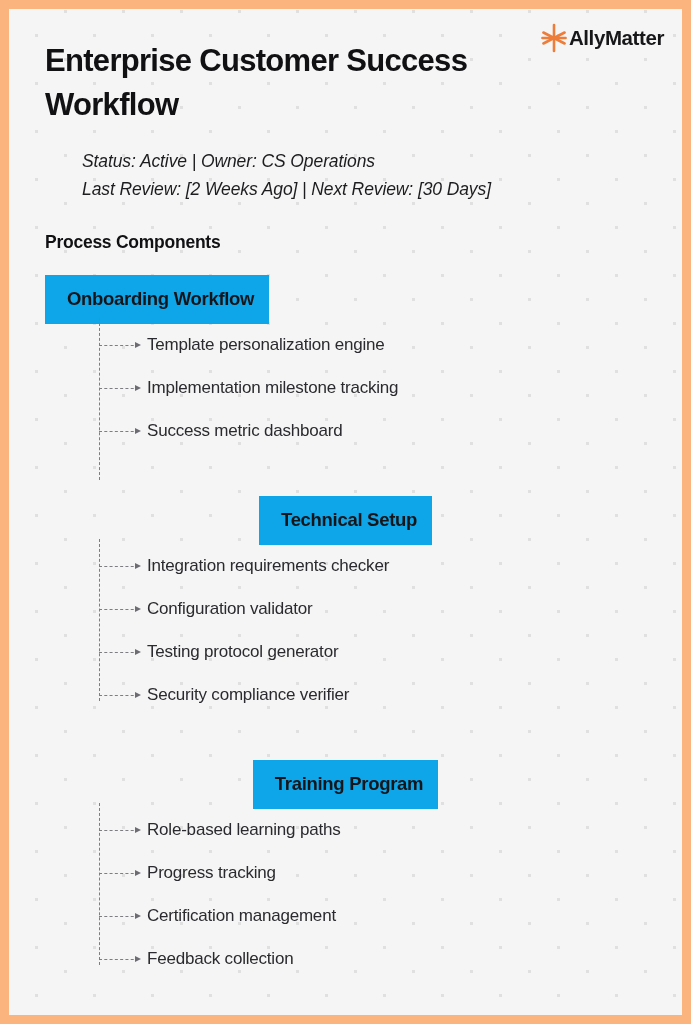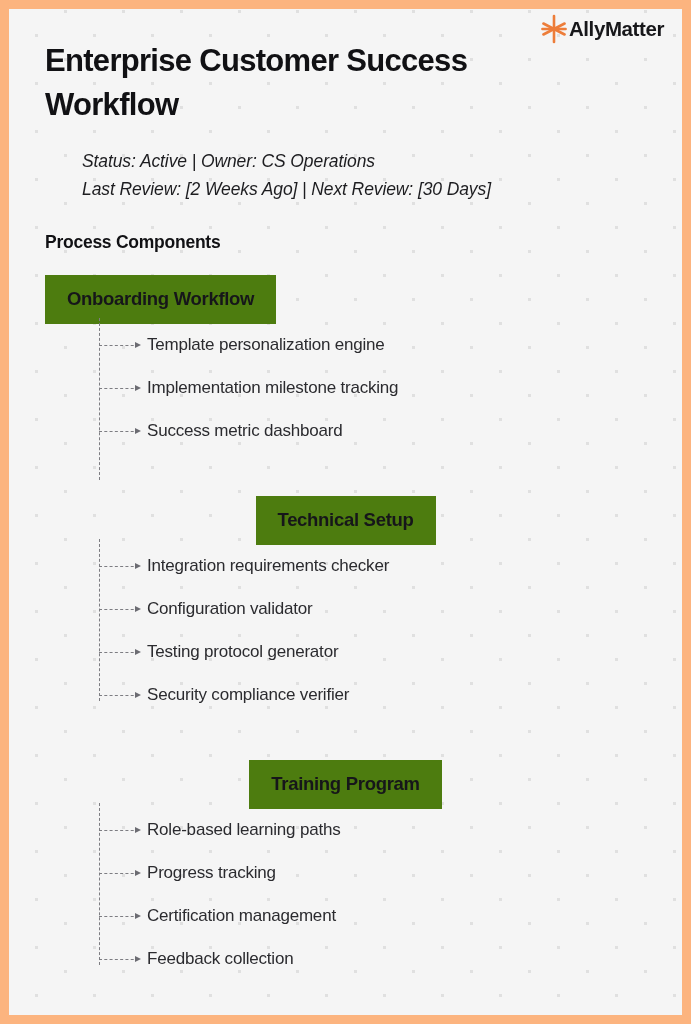--- a/index.html
+++ b/index.html
@@ -40,21 +40,21 @@
 
   .content {
     position: relative;
     z-index: 2;
     padding: 0;
   }
 
   
   .logo {
     position: absolute;
-    top: 4px;
+    top: 13px;
     right: 18px;
     display: flex;
     align-items: center;
     z-index: 4;
   }
   .logo-mark { display: block; }
   .logo-text {
     font-size: 20.5px;
     font-weight: bold;
     color: #17171a;
@@ -94,26 +94,26 @@
   }
 
   
   .groups { margin-top: 22px; padding: 0 36px; }
 
   .group { position: relative; }
   .group + .group { margin-top: 43px; text-align: center; }
 
   .group-badge {
     display: inline-block;
-    background: #4d7c0f;
+    background: #0ea5e9;
     color: #16161a;
     font-size: 18.5px;
     font-weight: bold;
     letter-spacing: -0.3px;
-    padding: 13px 22px 14px 22px;
+    padding: 13px 15px 14px 22px;
     white-space: nowrap;
   }
 
   .items {
     position: relative;
     margin: 0;
     padding: 0;
     list-style: none;
   }
 

